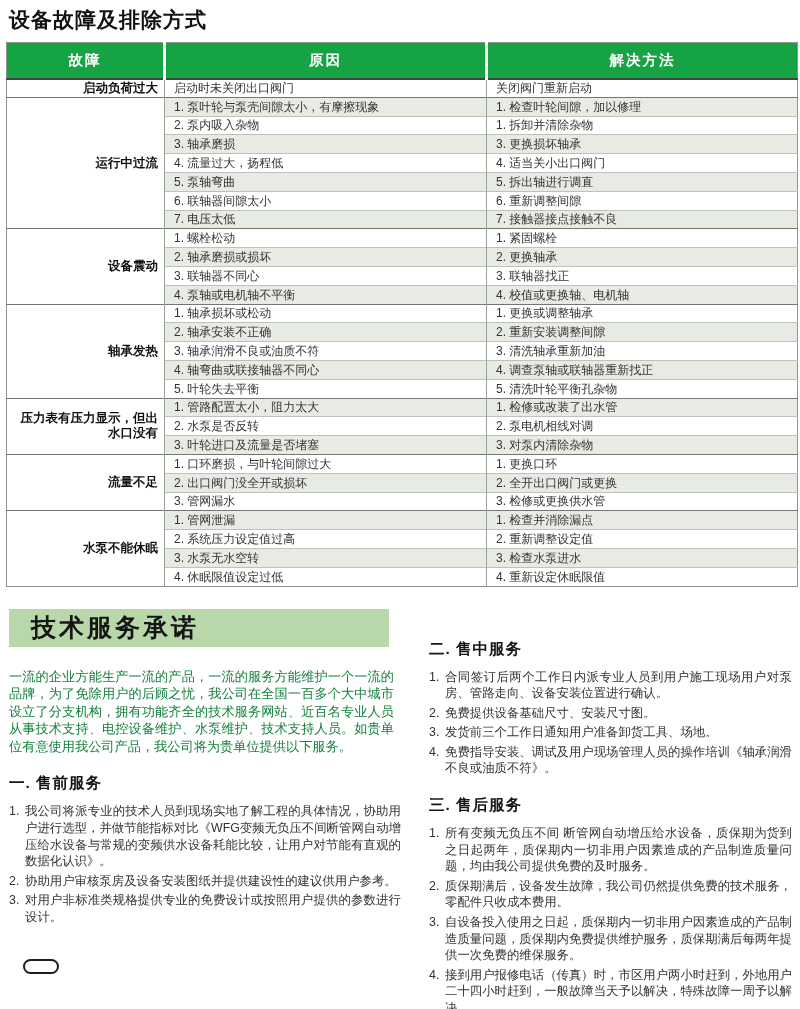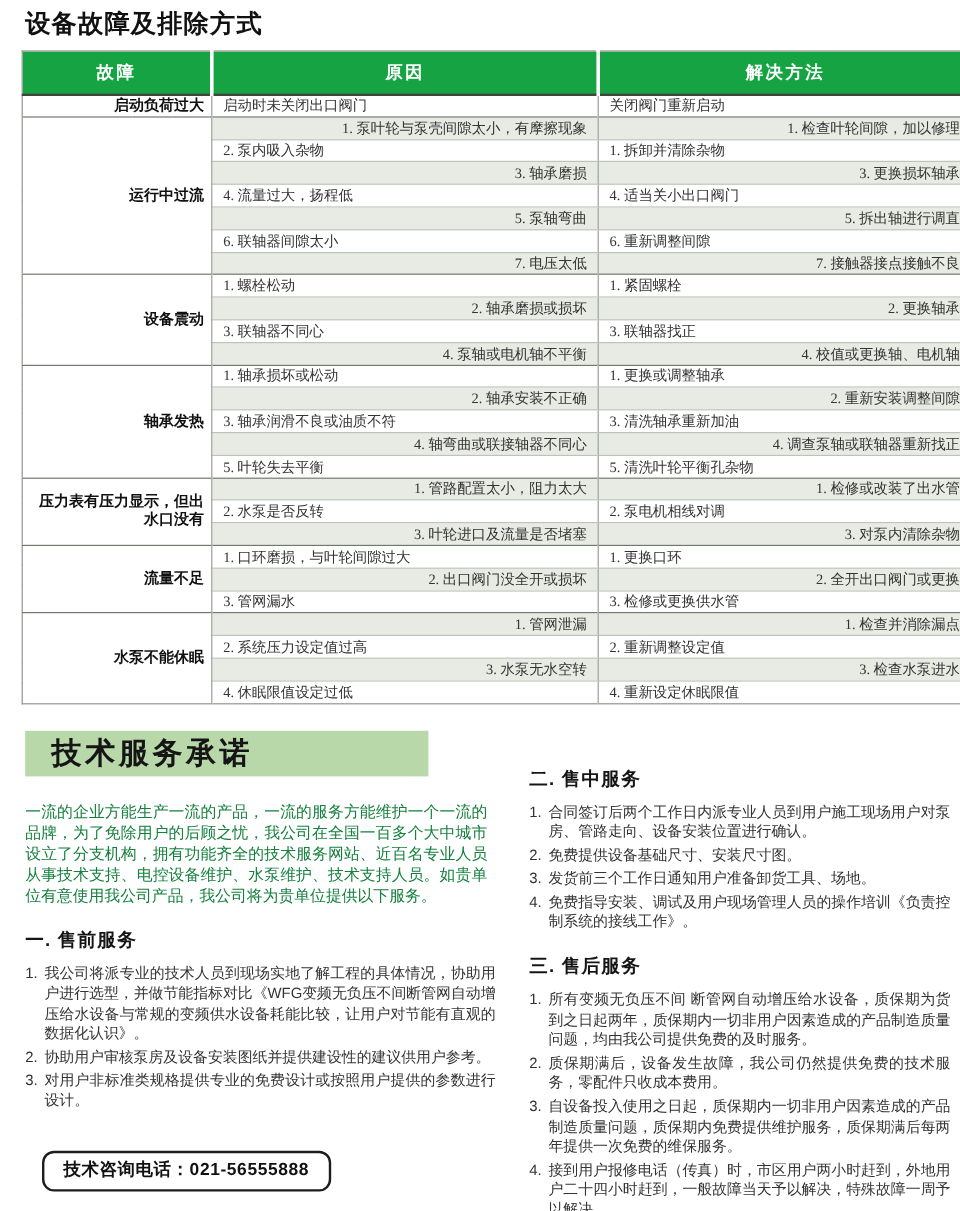--- a/index.html
+++ b/index.html
@@ -11,30 +11,29 @@
     --table-border:#8d978c;
     --text-dark:#2e2e2e;
   }
   *{box-sizing:border-box;margin:0;padding:0;}
   html,body{width:800px;background:#fff;}
   body{
     font-family:"Liberation Sans","DejaVu Sans",sans-serif;
     color:var(--text-dark);
     width:800px;height:1009px;overflow:hidden;position:relative;
   }
-  .page{padding:4px 5px 0 18px;width:800px;height:1009px;}
+  .page{padding:4px 5px 0 6px;width:800px;height:1009px;}
   .doc-title{
     font-size:21px;font-weight:bold;color:#111;
     margin:2px 0 8px 3px;letter-spacing:1px;
   }
   
   table.fault-table{
     width:791px;border-collapse:collapse;table-layout:fixed;
     border:1px solid var(--table-border);
-    font-family:Liberation Serif, serif;
   }
   table.fault-table col.c1{width:158px;}
   table.fault-table col.c2{width:322px;}
   table.fault-table col.c3{width:311px;}
   thead th{
     background:var(--header-green);color:#fff;
     font-size:14.5px;font-weight:bold;height:36px;
     text-align:center;letter-spacing:2px;
     border-bottom:2px solid #3f463f;
   }
@@ -44,27 +43,27 @@
     border-top:1px solid var(--row-line);
     color:#333;white-space:nowrap;overflow:hidden;
   }
   tbody tr.group-start td{border-top:1px solid var(--group-line);}
   td.fault-cell{
     text-align:right;font-weight:bold;color:#111;font-size:12.5px;
     background:#fff;border-right:1px solid #98a296;
     white-space:normal;line-height:15px;padding:0 6px;
   }
   td.solution{border-left:1px solid #98a296;}
-  tr.stripe td.data{background:var(--stripe);text-align:right;}
+  tr.stripe td.data{background:var(--stripe);}
   
   .columns{display:flex;margin-top:22px;padding:0 3px;}
   .col-left{width:392px;flex:none;}
   .col-right{flex:1;margin-left:28px;padding-top:30px;}
   .banner{
-    background:var(--banner-green);height:38px;width:336px;
+    background:var(--banner-green);height:38px;width:380px;
     display:flex;align-items:center;padding-left:22px;
     font-size:25px;font-weight:bold;color:#151515;letter-spacing:3px;
   }
   .intro{
     margin-top:21px;font-size:13.2px;line-height:17.6px;
     color:#15803d;text-align:justify;width:385px;
   }
   h2.svc-title{
     font-size:15.5px;font-weight:bold;color:#151515;
     margin:18px 0 9px 0;letter-spacing:1px;
@@ -241,42 +240,41 @@
             <span class="num">2.</span>
             <span class="txt">协助用户审核泵房及设备安装图纸并提供建设性的建议供用户参考。</span>
           </li>
           <li>
             <span class="num">3.</span>
             <span class="txt">对用户非标准类规格提供专业的免费设计或按照用户提供的参数进行设计。</span>
           </li>
         </ol>
 
       <div class="phone-box">
-        <div class="phone-line">技术咨询电话：021-56555888</div>
       </div>
     </div>
 
     <div class="col-right">
       <h2 class="svc-title" style="margin-top:0">二. 售中服务</h2>
       <ol class="svc-list" id="insale-list">
           <li>
             <span class="num">1.</span>
             <span class="txt">合同签订后两个工作日内派专业人员到用户施工现场用户对泵房、管路走向、设备安装位置进行确认。</span>
           </li>
           <li>
             <span class="num">2.</span>
             <span class="txt">免费提供设备基础尺寸、安装尺寸图。</span>
           </li>
           <li>
             <span class="num">3.</span>
             <span class="txt">发货前三个工作日通知用户准备卸货工具、场地。</span>
           </li>
           <li>
             <span class="num">4.</span>
-            <span class="txt">免费指导安装、调试及用户现场管理人员的操作培训《负责控制系统的接线工作》。</span>
+            <span class="txt">免费指导安装、调试及用户现场管理人员的操作培训《轴承润滑不良或油质不符》。</span>
           </li>
         </ol>
 
       <h2 class="svc-title">三. 售后服务</h2>
       <ol class="svc-list" id="aftersale-list">
           <li>
             <span class="num">1.</span>
             <span class="txt">所有变频无负压不间 断管网自动增压给水设备，质保期为货到之日起两年，质保期内一切非用户因素造成的产品制造质量问题，均由我公司提供免费的及时服务。</span>
           </li>
           <li>

